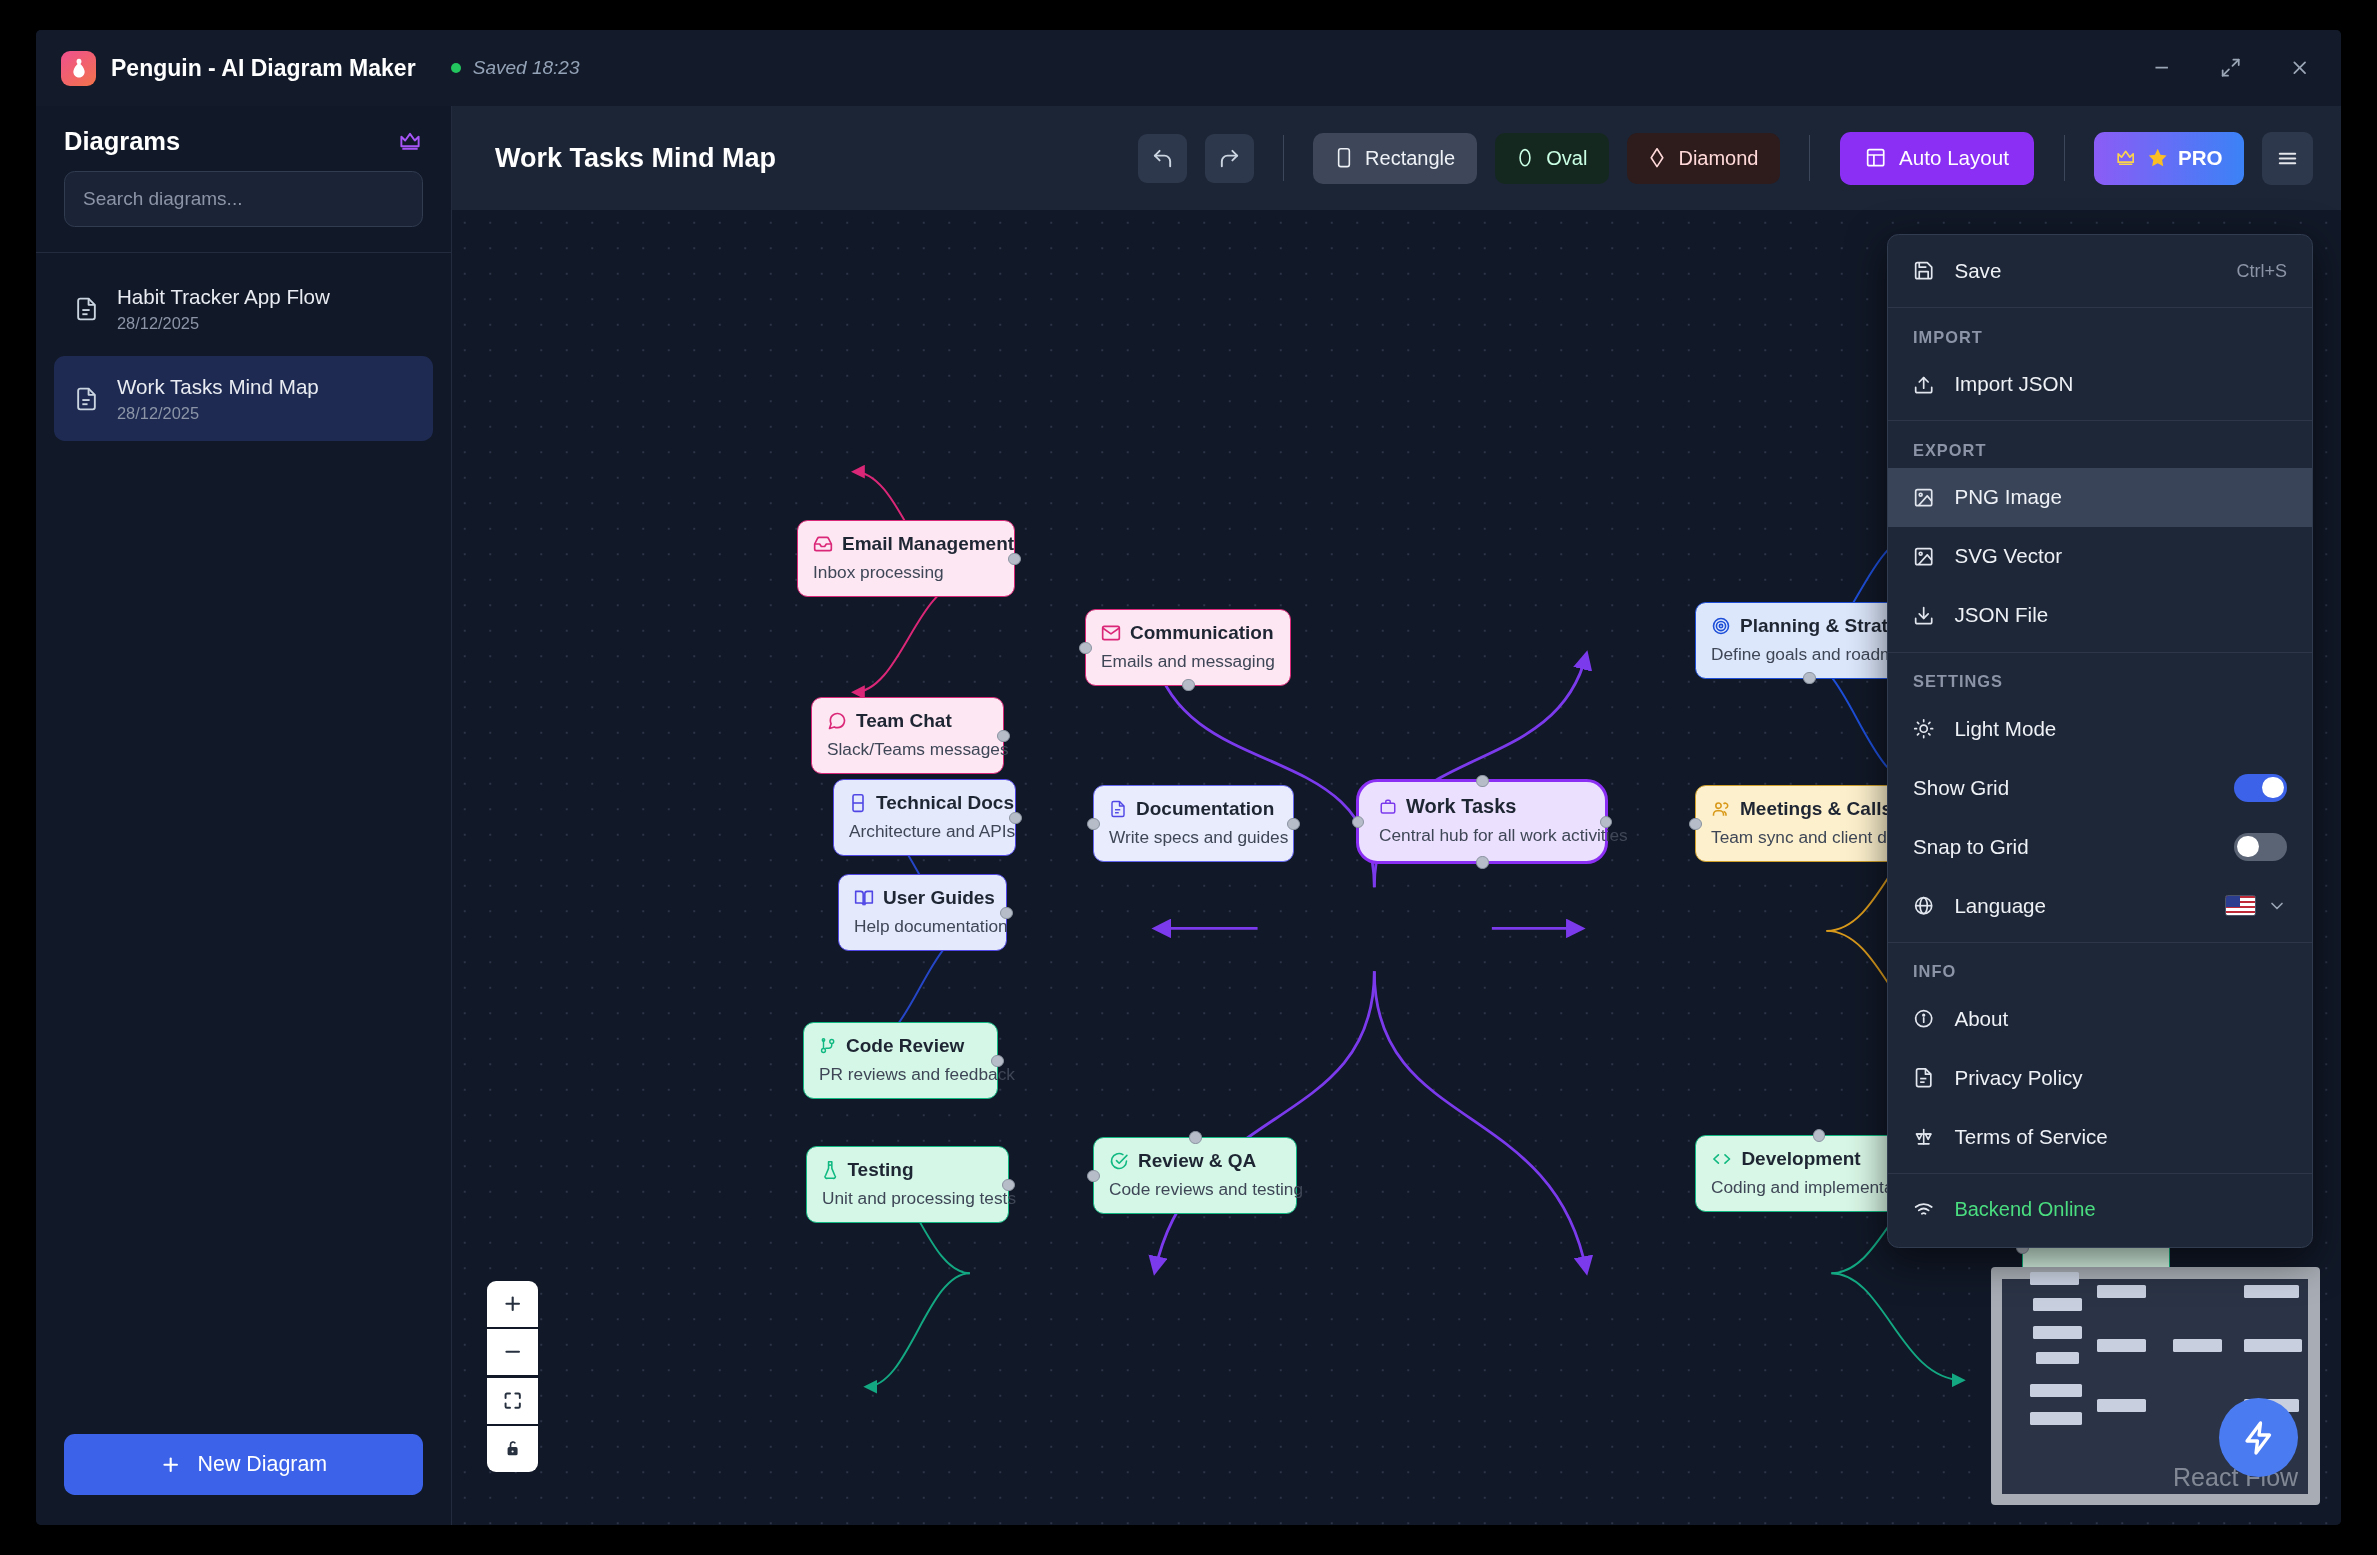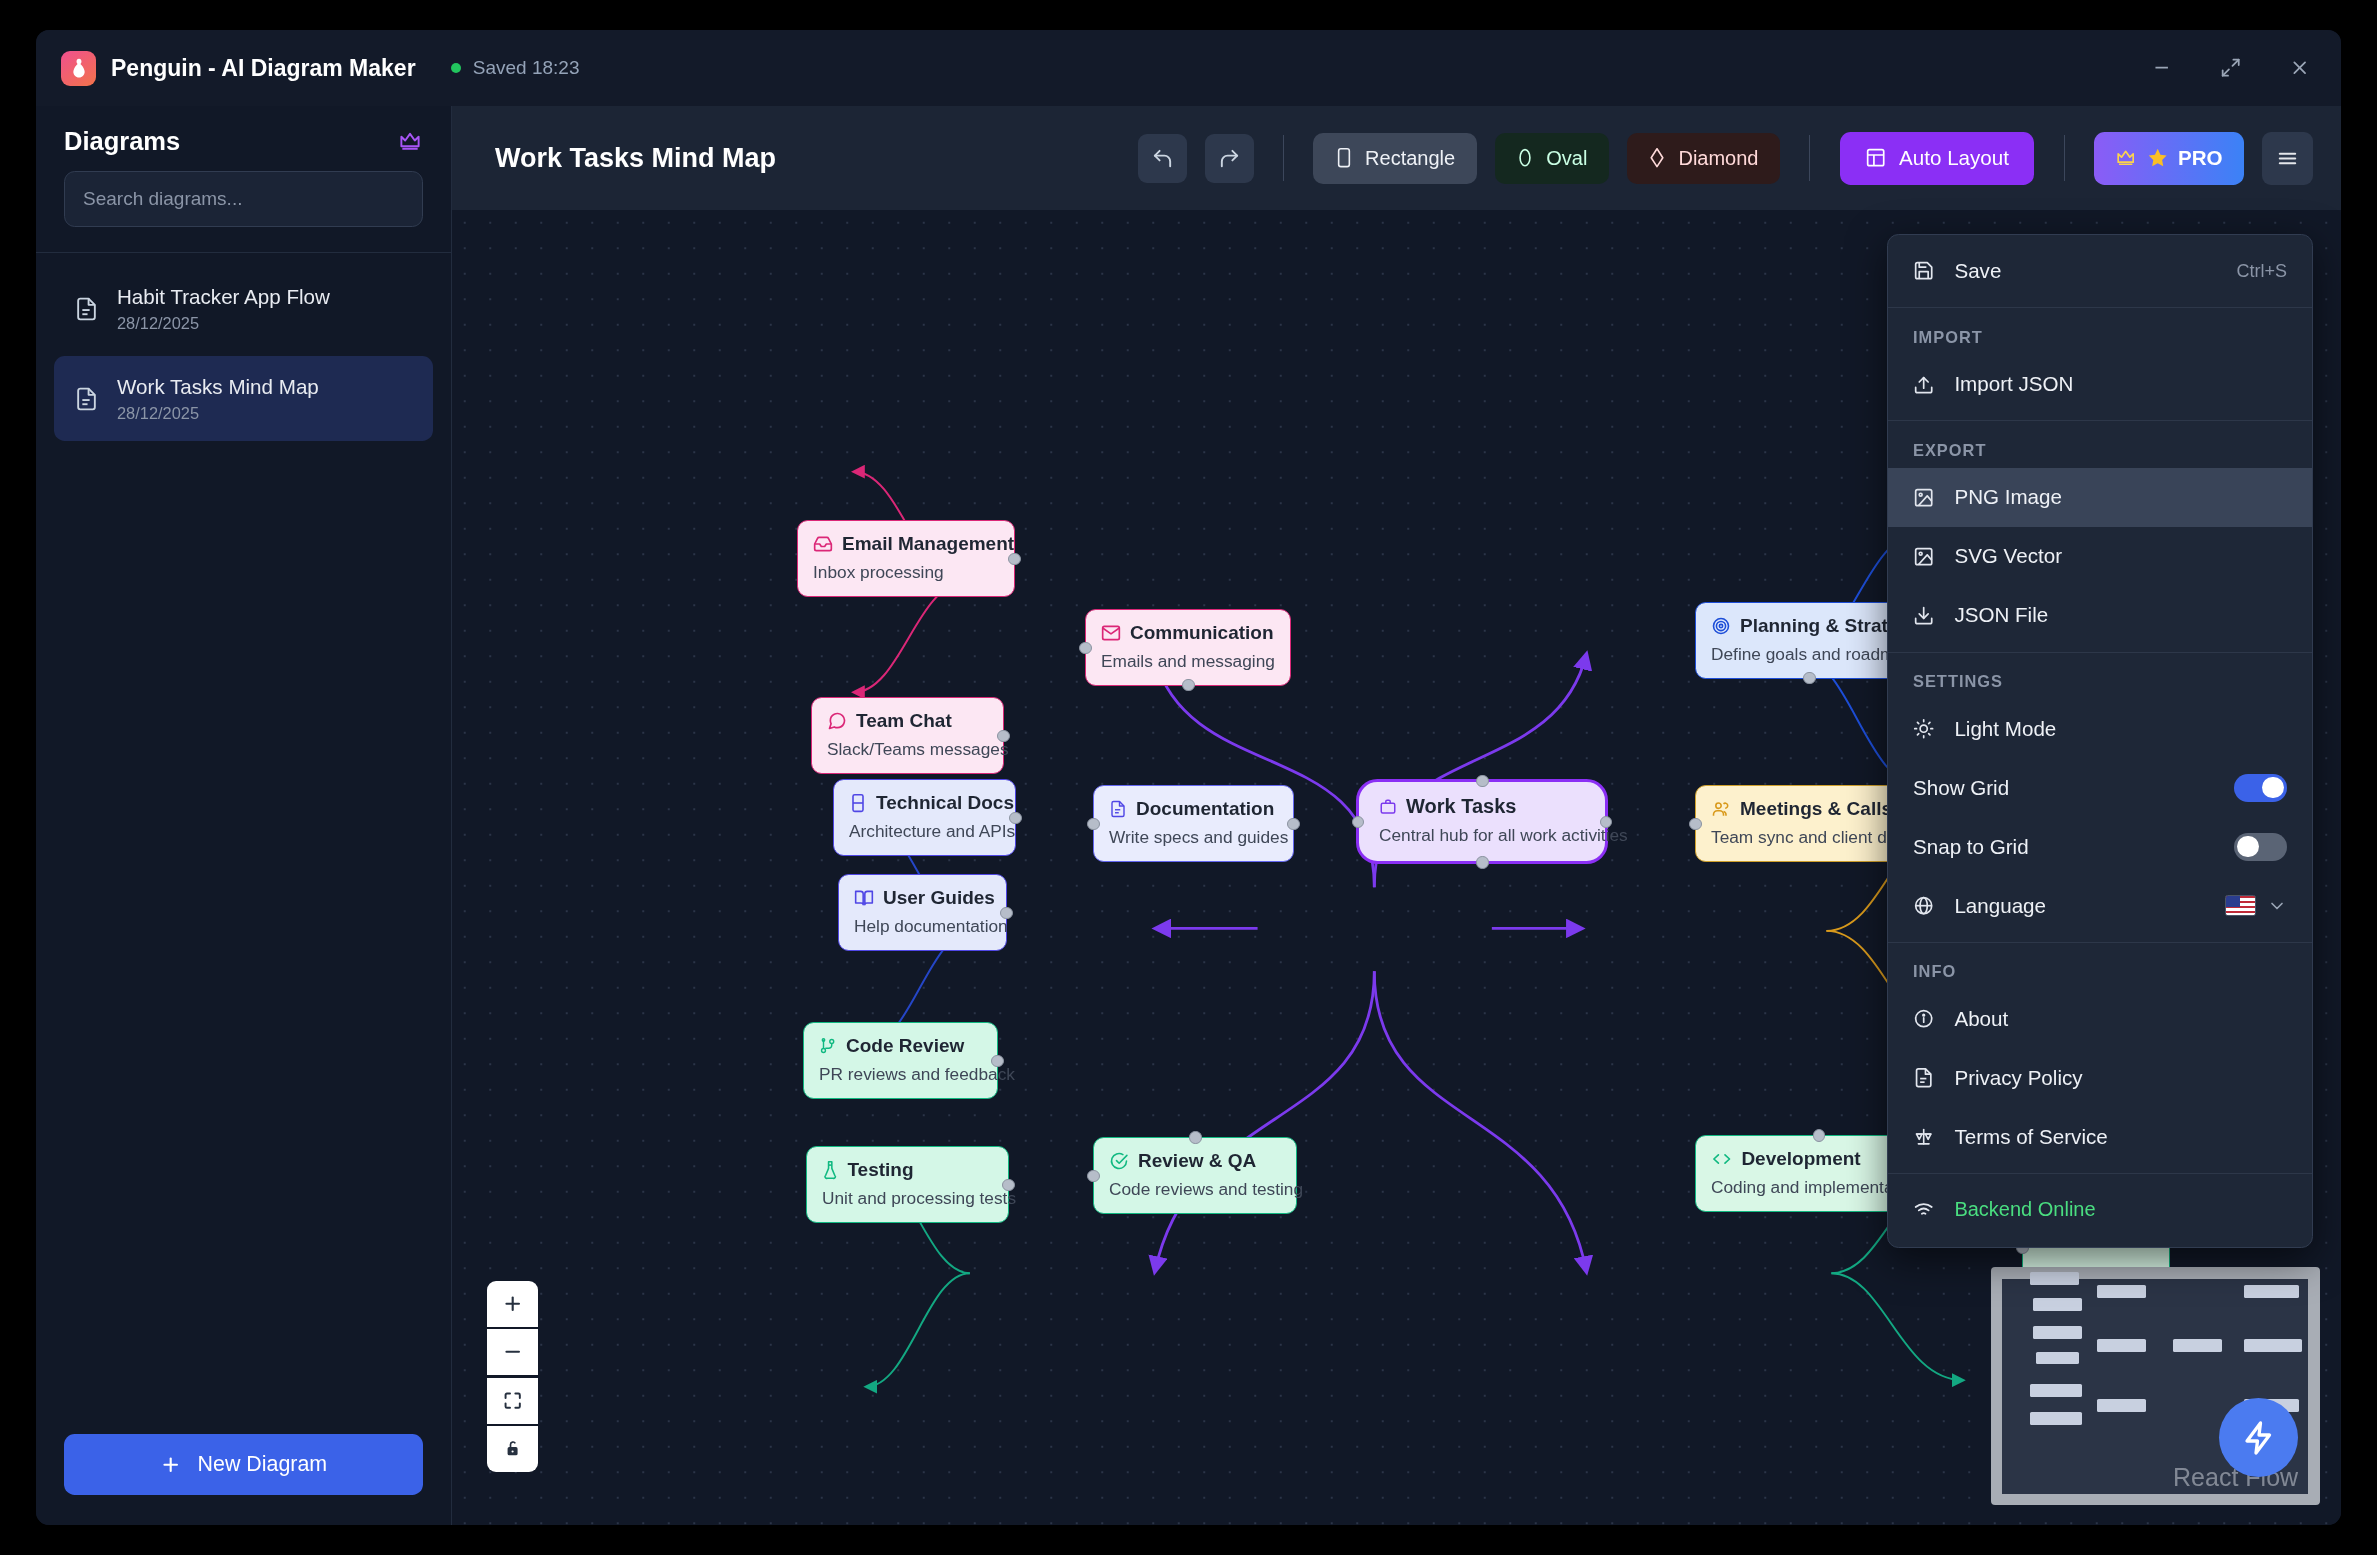--- a/index.html
+++ b/index.html
@@ -7,21 +7,21 @@
     width: 2377px; height: 1555px;
     background: #000000;
     font-family: "Liberation Sans", sans-serif;
     overflow: hidden;
   }
   .app-window {
     position: absolute;
     left: 36px; top: 30px;
     width: 2305px; height: 1495px;
     background: #111827;
-    border-radius: 13px;
+    border-radius: 5px;
     overflow: hidden;
     display: flex;
     flex-direction: column;
   }
 
   
   .titlebar {
     height: 76px;
     background: #131a29;
     display: flex; align-items: center;
@@ -37,20 +37,21 @@
     display: flex; align-items: center; justify-content: center;
     flex: 0 0 35px;
   }
   .app-title {
     font-size: 23px; font-weight: bold; color: #ffffff;
     margin-left: 15px; white-space: nowrap;
   }
   .save-status {
     display: flex; align-items: center; gap: 11.5px;
     margin-left: 35px;
+    font-style: italic;
   }
   .save-dot { width: 10.7px; height: 10.7px; border-radius: 50%; background: #22c55e; }
   .save-text { font-size: 19px; color: #94a3b8; white-space: nowrap; }
   .win-controls { margin-left: auto; display: flex; align-items: center; gap: 33px; }
   .win-btn {
     width: 36px; height: 36px;
     display: flex; align-items: center; justify-content: center;
     color: #9aa5b6; cursor: pointer;
   }
 

